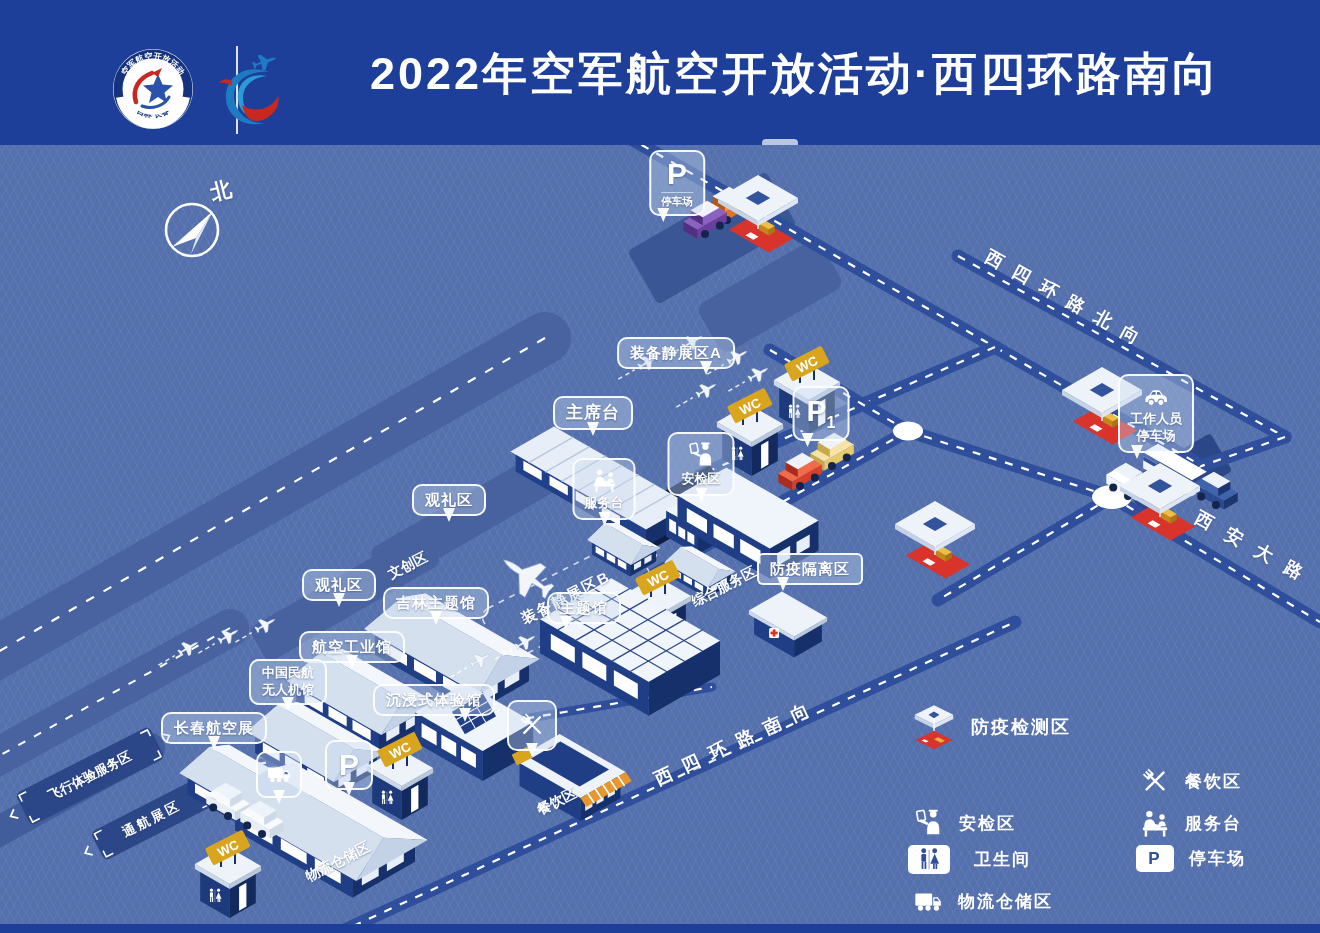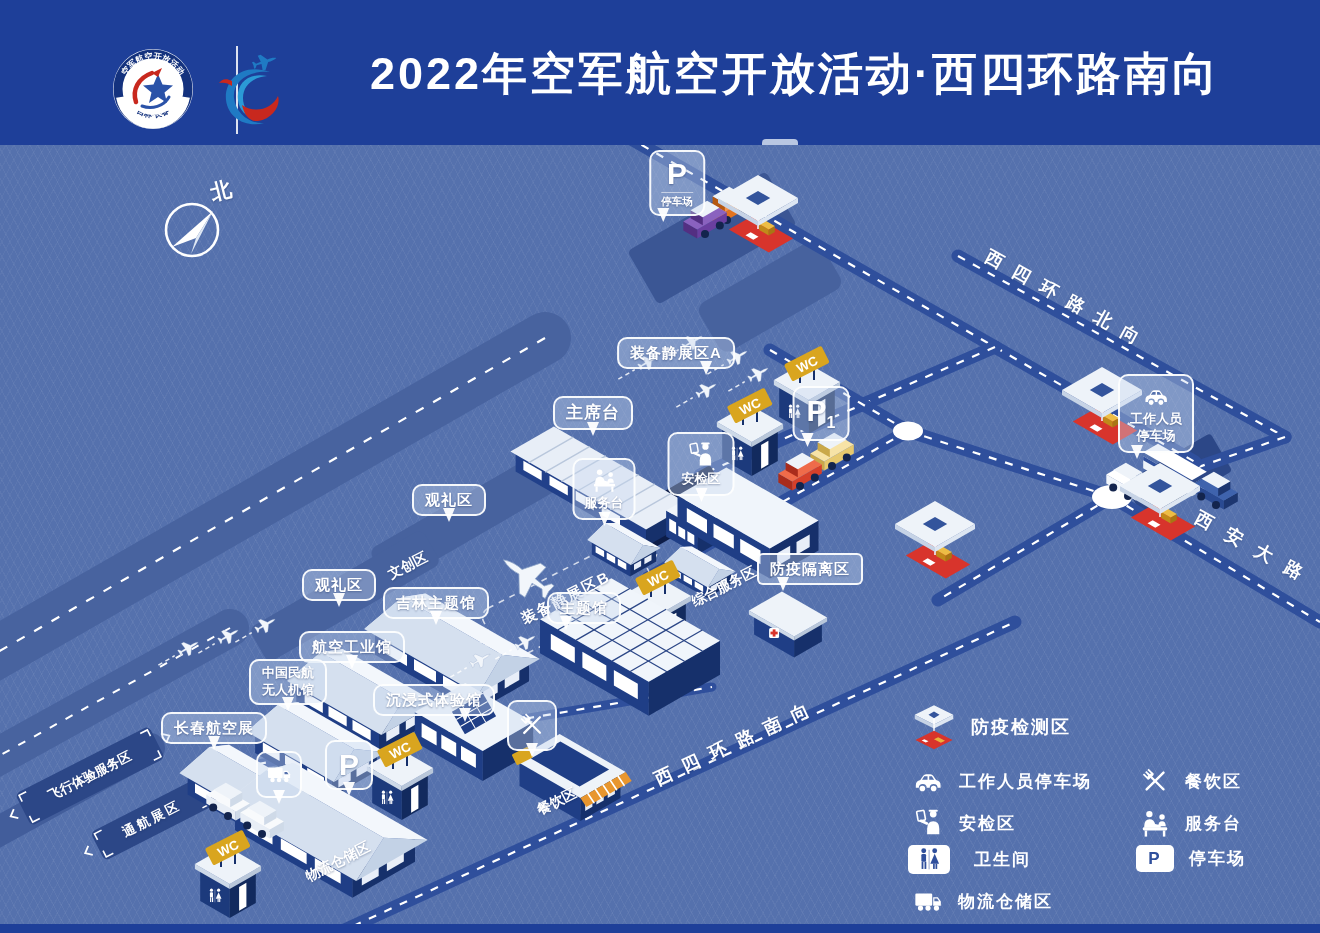--- a/index.html
+++ b/index.html
@@ -684,28 +684,20 @@
   </div>
 
   <div class="lg-item featured" style="left:912px;top:703px;">
     <span class="lg-ic">
         <svg width="44" height="47" viewBox="0 0 32 34">
           <use href="#sym-tent"></use>
         </svg>
       </span>
     <span>防疫检测区</span>
   </div>
-  <div class="lg-item" style="left:912px;top:766px;">
-    <span class="lg-ic" style="color:#fff">
-        <svg width="32" height="30">
-          <use href="#sym-car"></use>
-        </svg>
-      </span>
-    <span>工作人员停车场</span>
-  </div>
   <div class="lg-item" style="left:914px;top:808px;">
     <span class="lg-ic" style="color:#fff">
         <svg width="30" height="30">
           <use href="#sym-seccheck"></use>
         </svg>
       </span>
     <span>安检区</span>
   </div>
   <div class="lg-item" style="left:908px;top:845px;gap:24px;">
     <span class="lg-box" style="width:42px;height:29px;">

